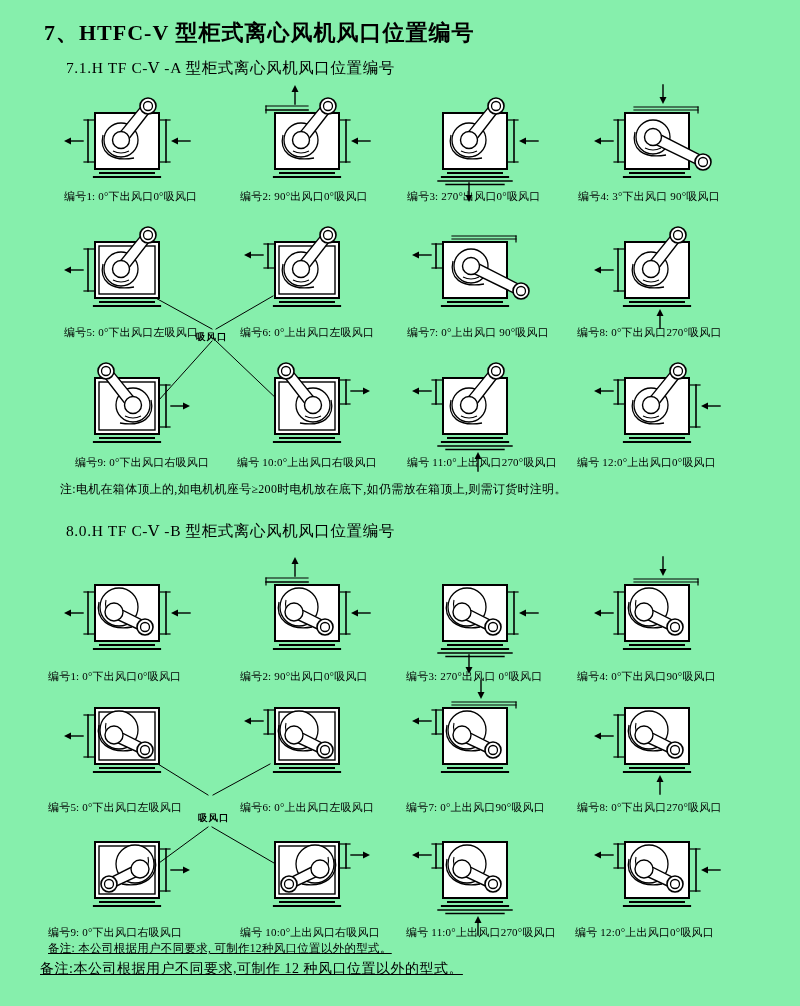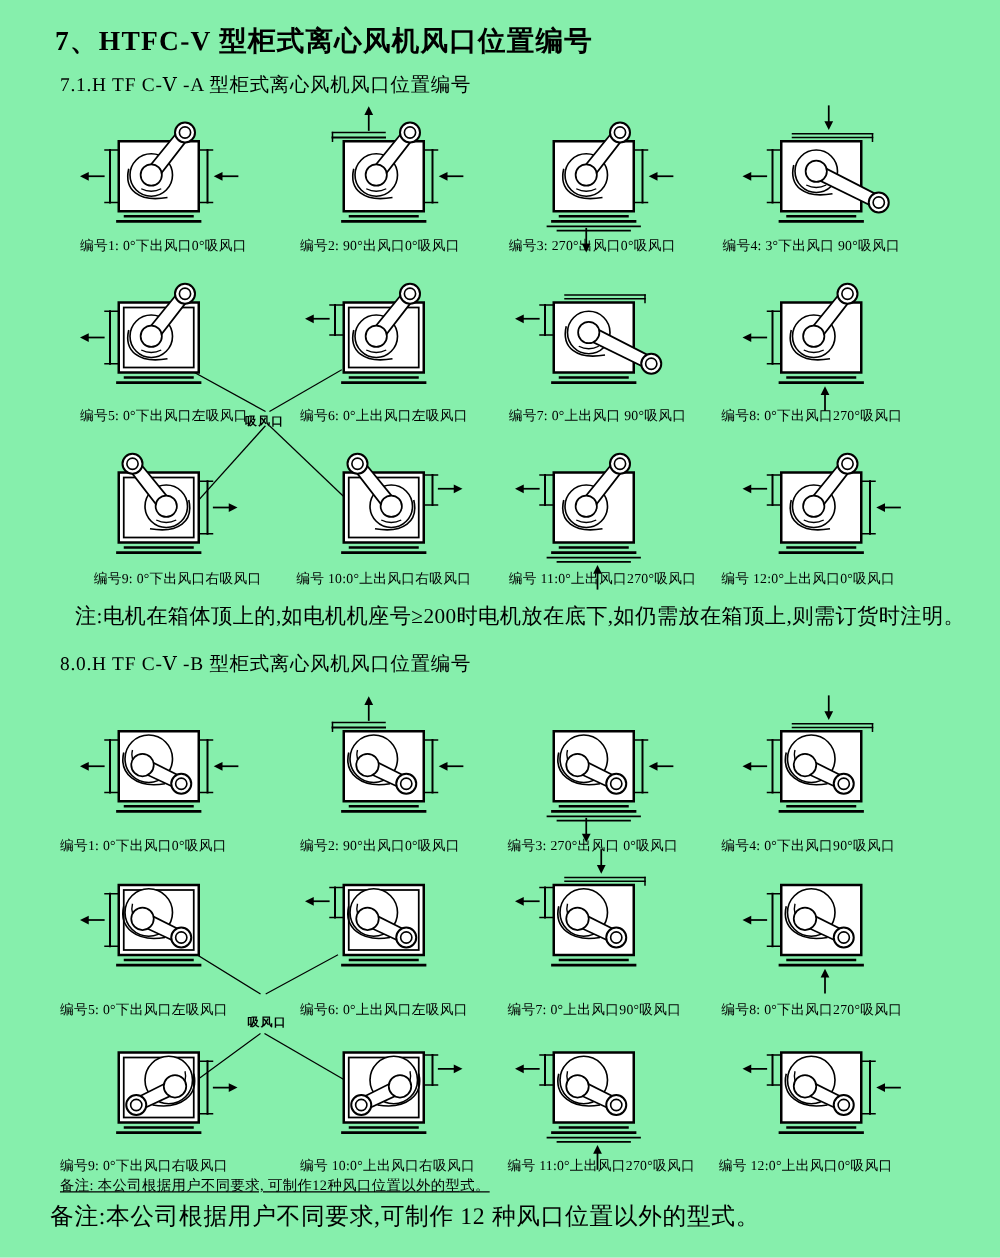--- a/index.html
+++ b/index.html
@@ -1,24 +1,24 @@
 <!DOCTYPE html>
 <html><head>
 <meta charset="utf-8">
 <style>
   html,body{margin:0;padding:0;background:#e8e8e8;}
   .page{position:relative;width:800px;height:1006px;background:#86efac;color:#000;
         font-family:"Liberation Serif","DejaVu Serif",serif;overflow:hidden;}
   .title{position:absolute;left:44px;top:18px;font-size:22px;font-weight:bold;letter-spacing:1px;white-space:nowrap;}
-  .heading{position:absolute;font-size:15.5px;letter-spacing:0.6px;white-space:nowrap;}
+  .heading{position:absolute;font-size:15.5px;letter-spacing:0.6px;white-space:nowrap;margin-left:18px;}
   .caption{position:absolute;font-size:11px;white-space:nowrap;letter-spacing:0.2px;}
   .suction{position:absolute;font-size:9.5px;white-space:nowrap;letter-spacing:1px;font-weight:bold;}
-  .note{position:absolute;font-size:17px;white-space:nowrap;letter-spacing:0.3px;}
+  .note{position:absolute;font-size:12px;white-space:nowrap;letter-spacing:0.3px;}
   .remark-small{position:absolute;font-size:11.5px;white-space:nowrap;letter-spacing:0.3px;text-decoration:underline;}
-  .remark-large{position:absolute;font-size:19px;white-space:nowrap;letter-spacing:0.5px;}
+  .remark-large{position:absolute;font-size:14px;white-space:nowrap;letter-spacing:0.5px;text-decoration:underline;}
   svg.fan{position:absolute;overflow:visible;}
   #callouts{position:absolute;left:0;top:0;pointer-events:none;}
 </style>
 </head>
 <body>
 
 <div class="page" id="page">
   <div class="title">7、HTFC-V 型柜式离心风机风口位置编号</div>
   <div class="heading" style="left:48px;top:58px">7.1.H TF C-Ⅴ -A 型柜式离心风机风口位置编号</div>
   <div class="heading" style="left:48px;top:521px">8.0.H TF C-Ⅴ -B 型柜式离心风机风口位置编号</div>

